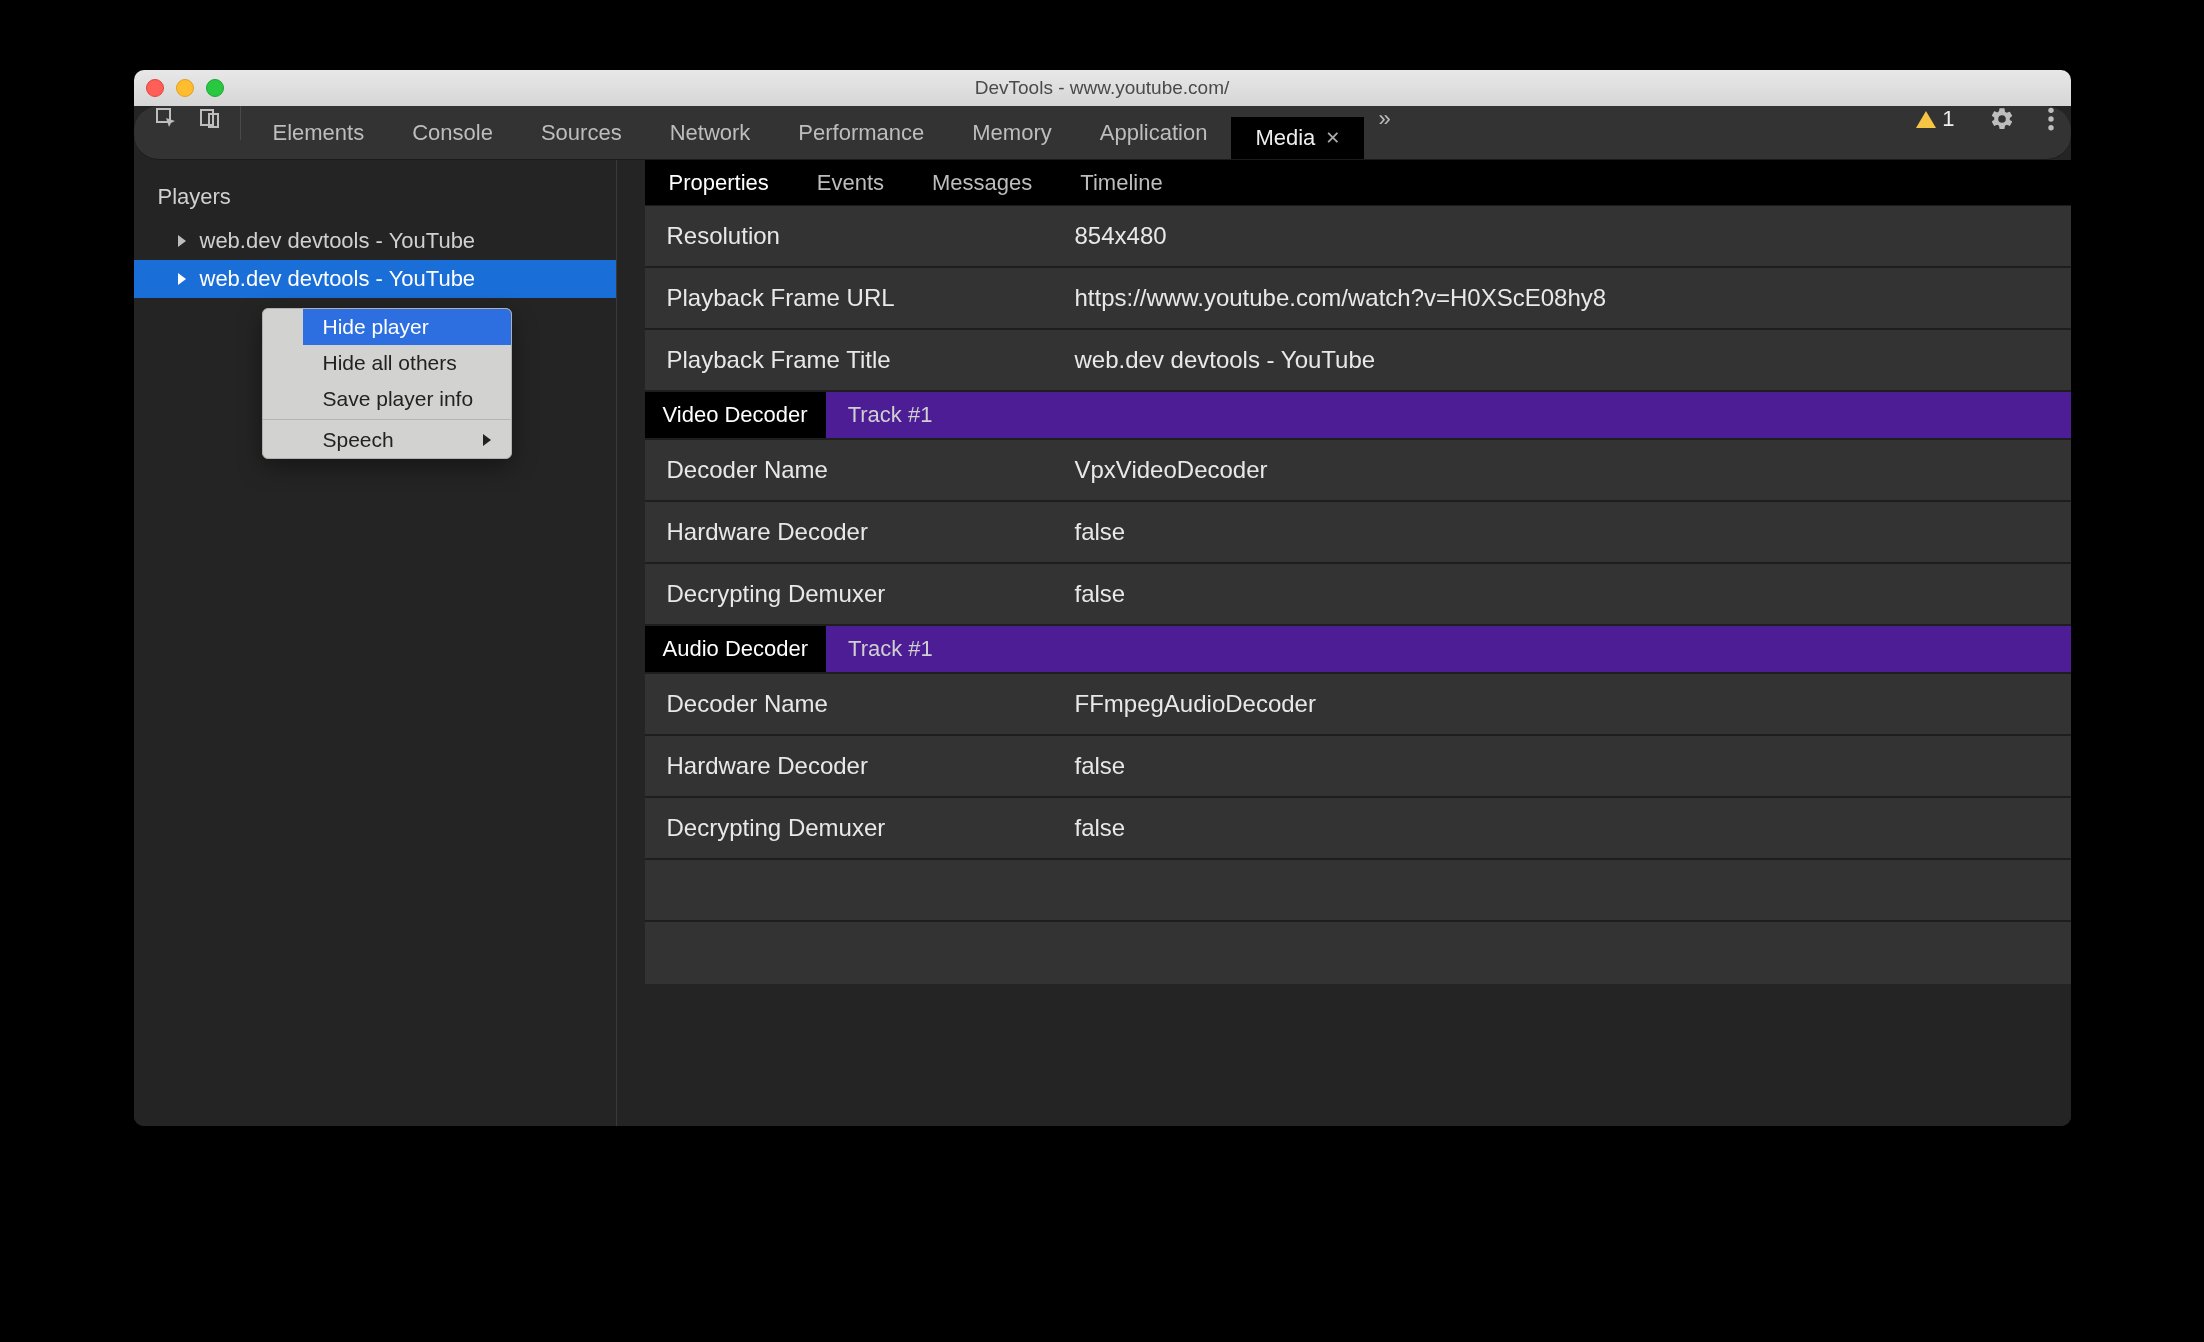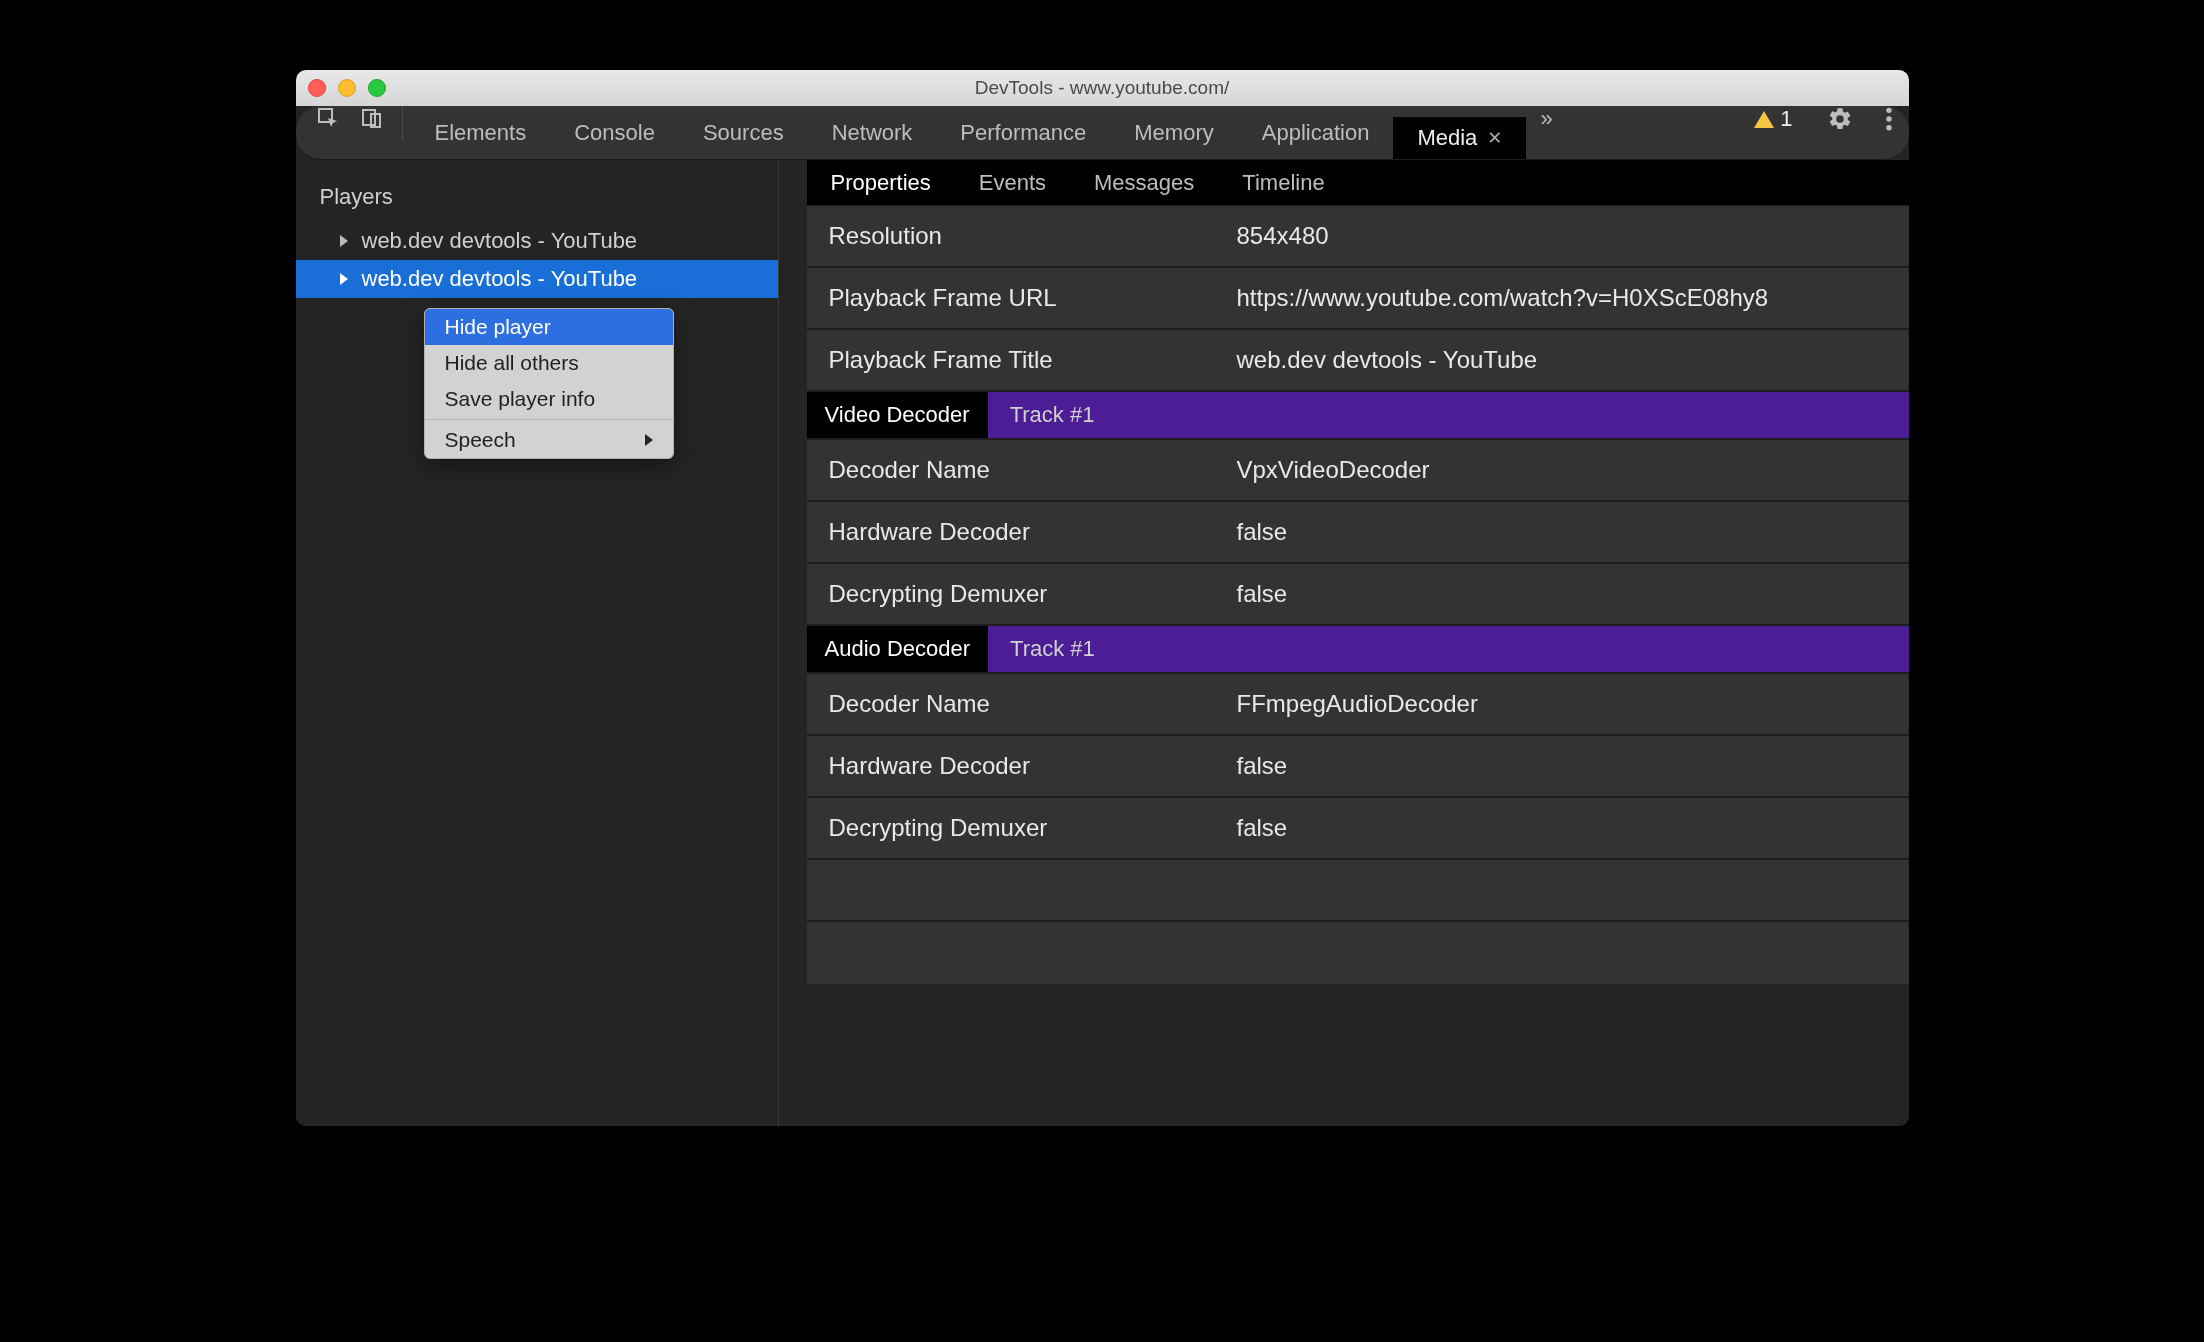--- a/index.html
+++ b/index.html
@@ -7,21 +7,21 @@
     background: #000;
     font-family: -apple-system, BlinkMacSystemFont, "Segoe UI", Helvetica, Arial, sans-serif;
     width: 2204px;
     height: 1342px;
     display: flex;
     align-items: flex-start;
     justify-content: center;
     padding-top: 70px;
   }
   .window {
-    width: 1613px;
+    width: 1937px;
     background: #242424;
     border-radius: 10px;
     overflow: hidden;
     box-shadow: 0 30px 80px rgba(0,0,0,0.8);
   }
   .titlebar {
     height: 36px;
     background: linear-gradient(#e8e8e8, #d6d6d6);
     display: flex;
     align-items: center;
@@ -152,20 +152,21 @@
     overflow: hidden;
     font-size: 21px;
   }
   .cm-item {
     padding: 6px 20px;
     color: #222;
     cursor: pointer;
     display: flex;
     justify-content: space-between;
     align-items: center;
+    margin-left: 40px;
   }
   .cm-item.highlight {
     background: #2d6fe0;
     color: #fff;
   }
   .cm-sep {
     height: 1px;
     background: #b5b5b3;
     margin: 2px 0;
   }

